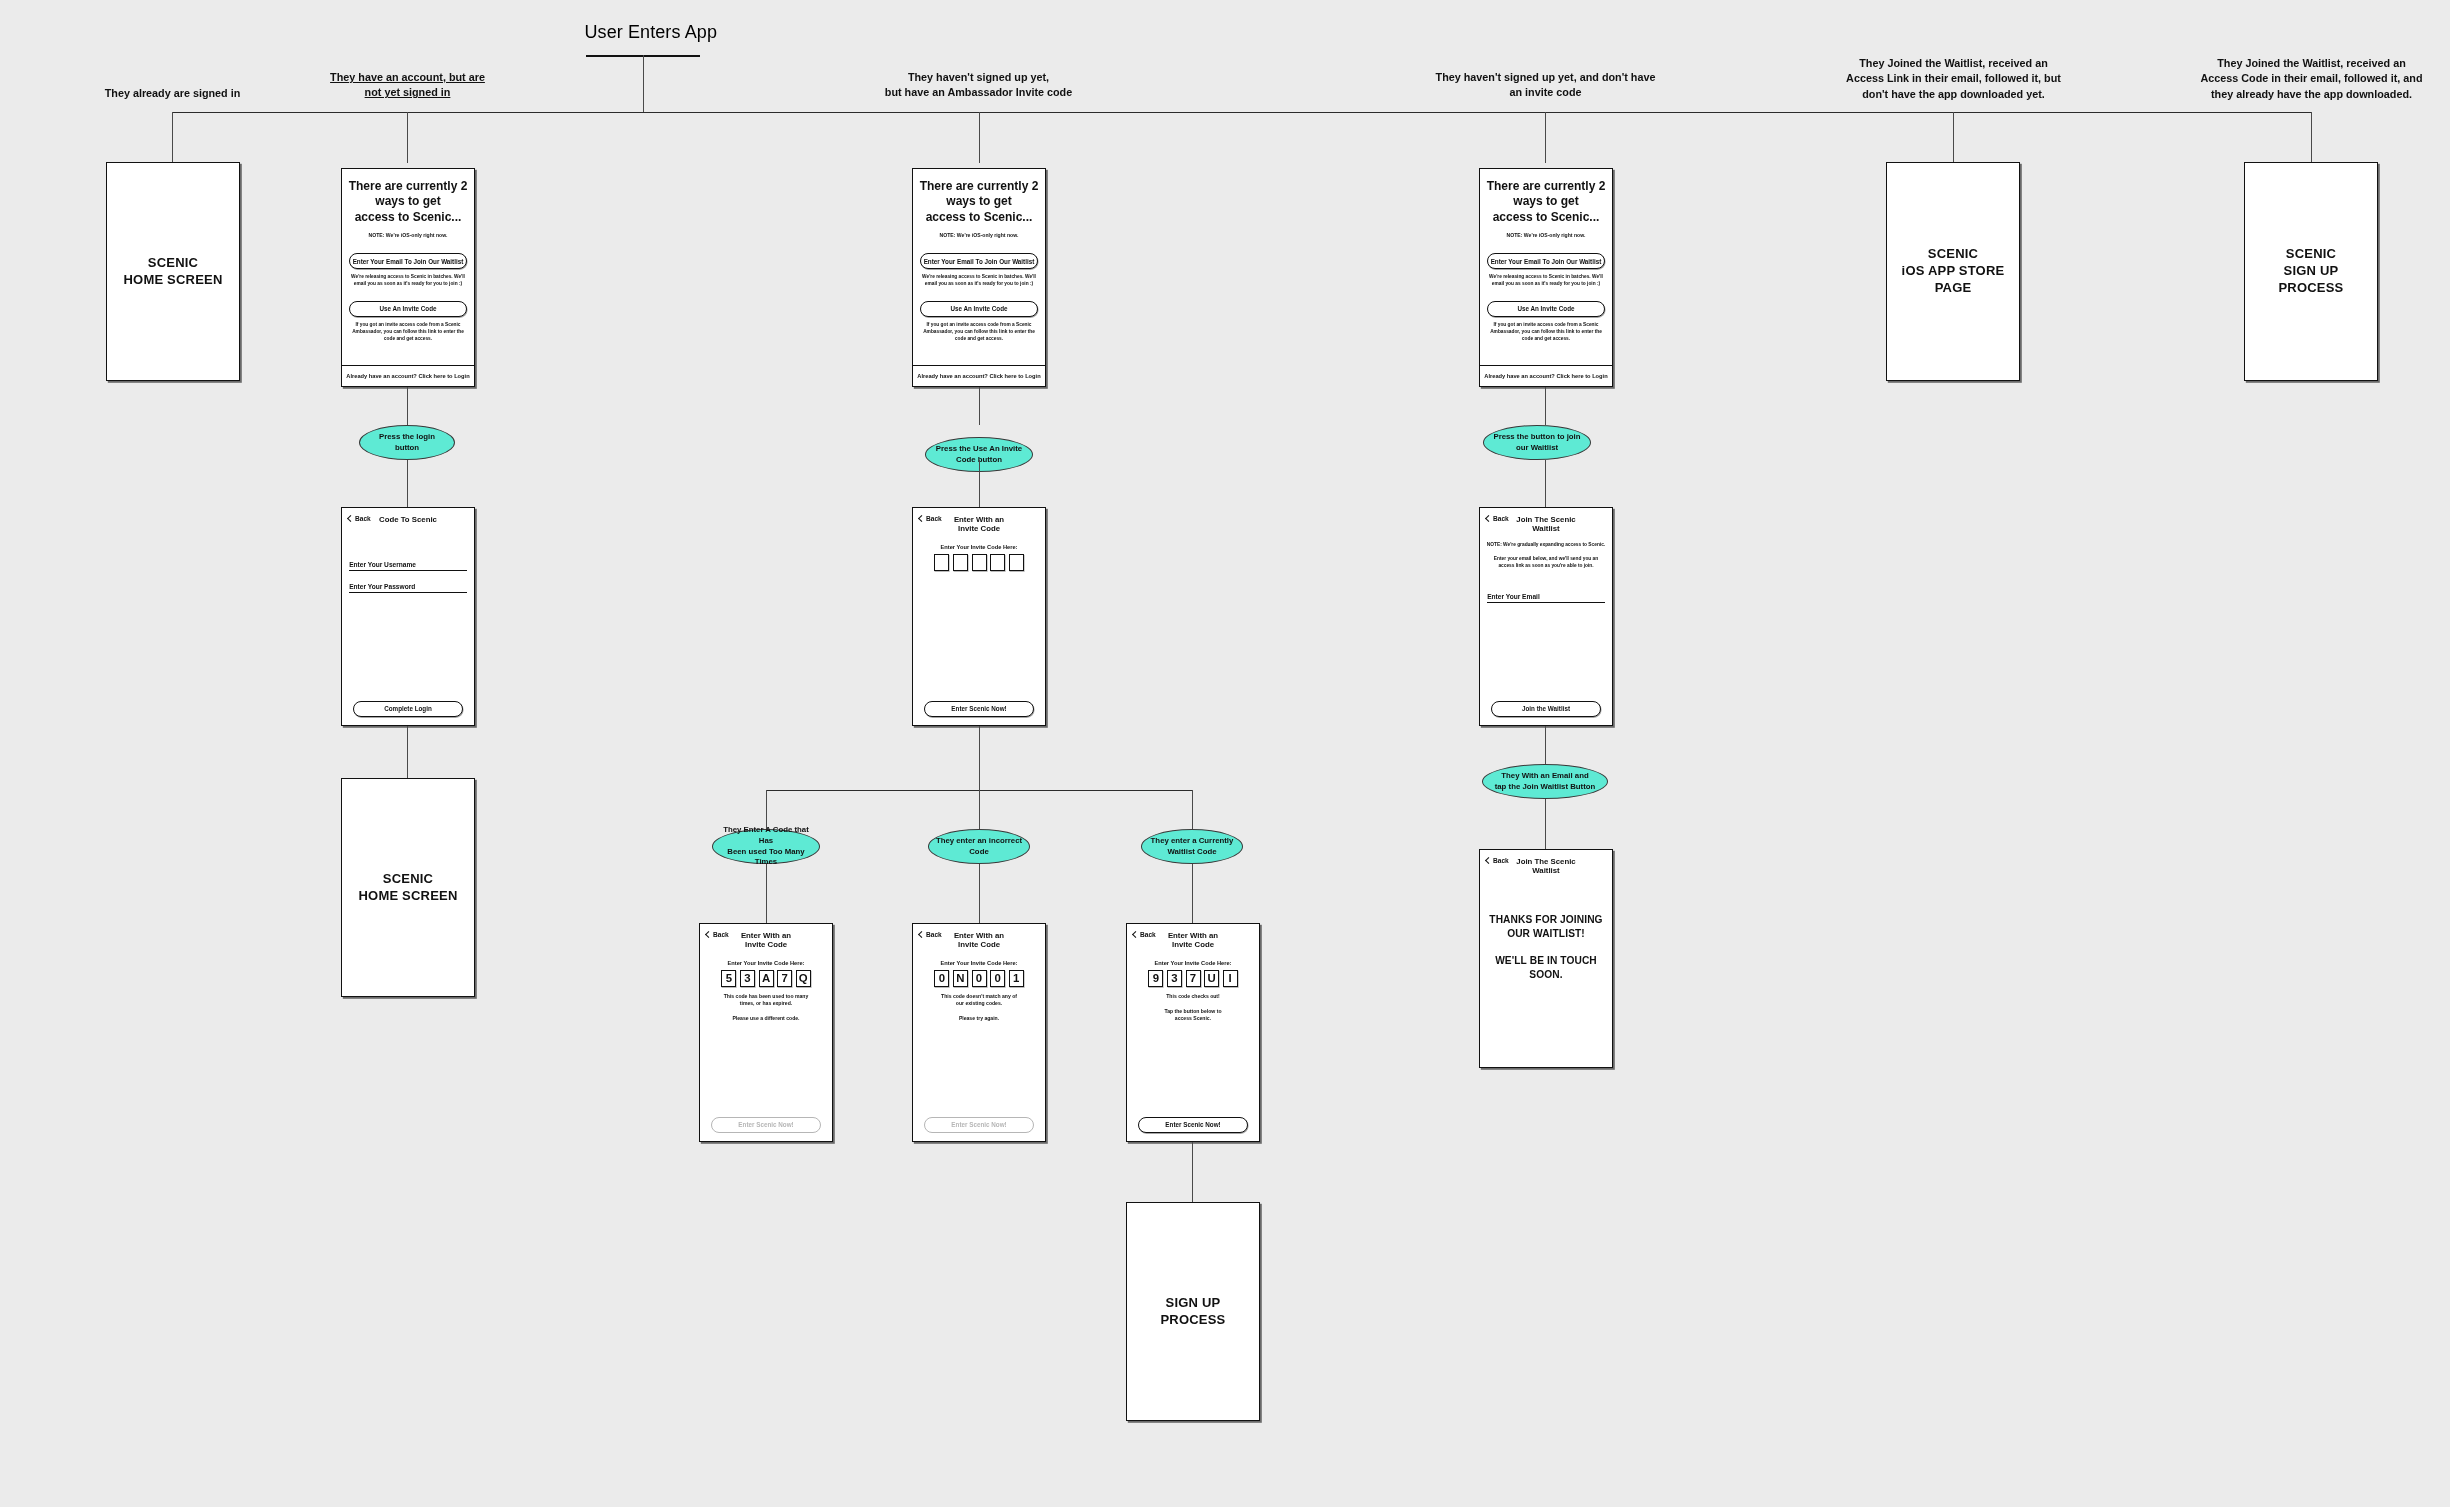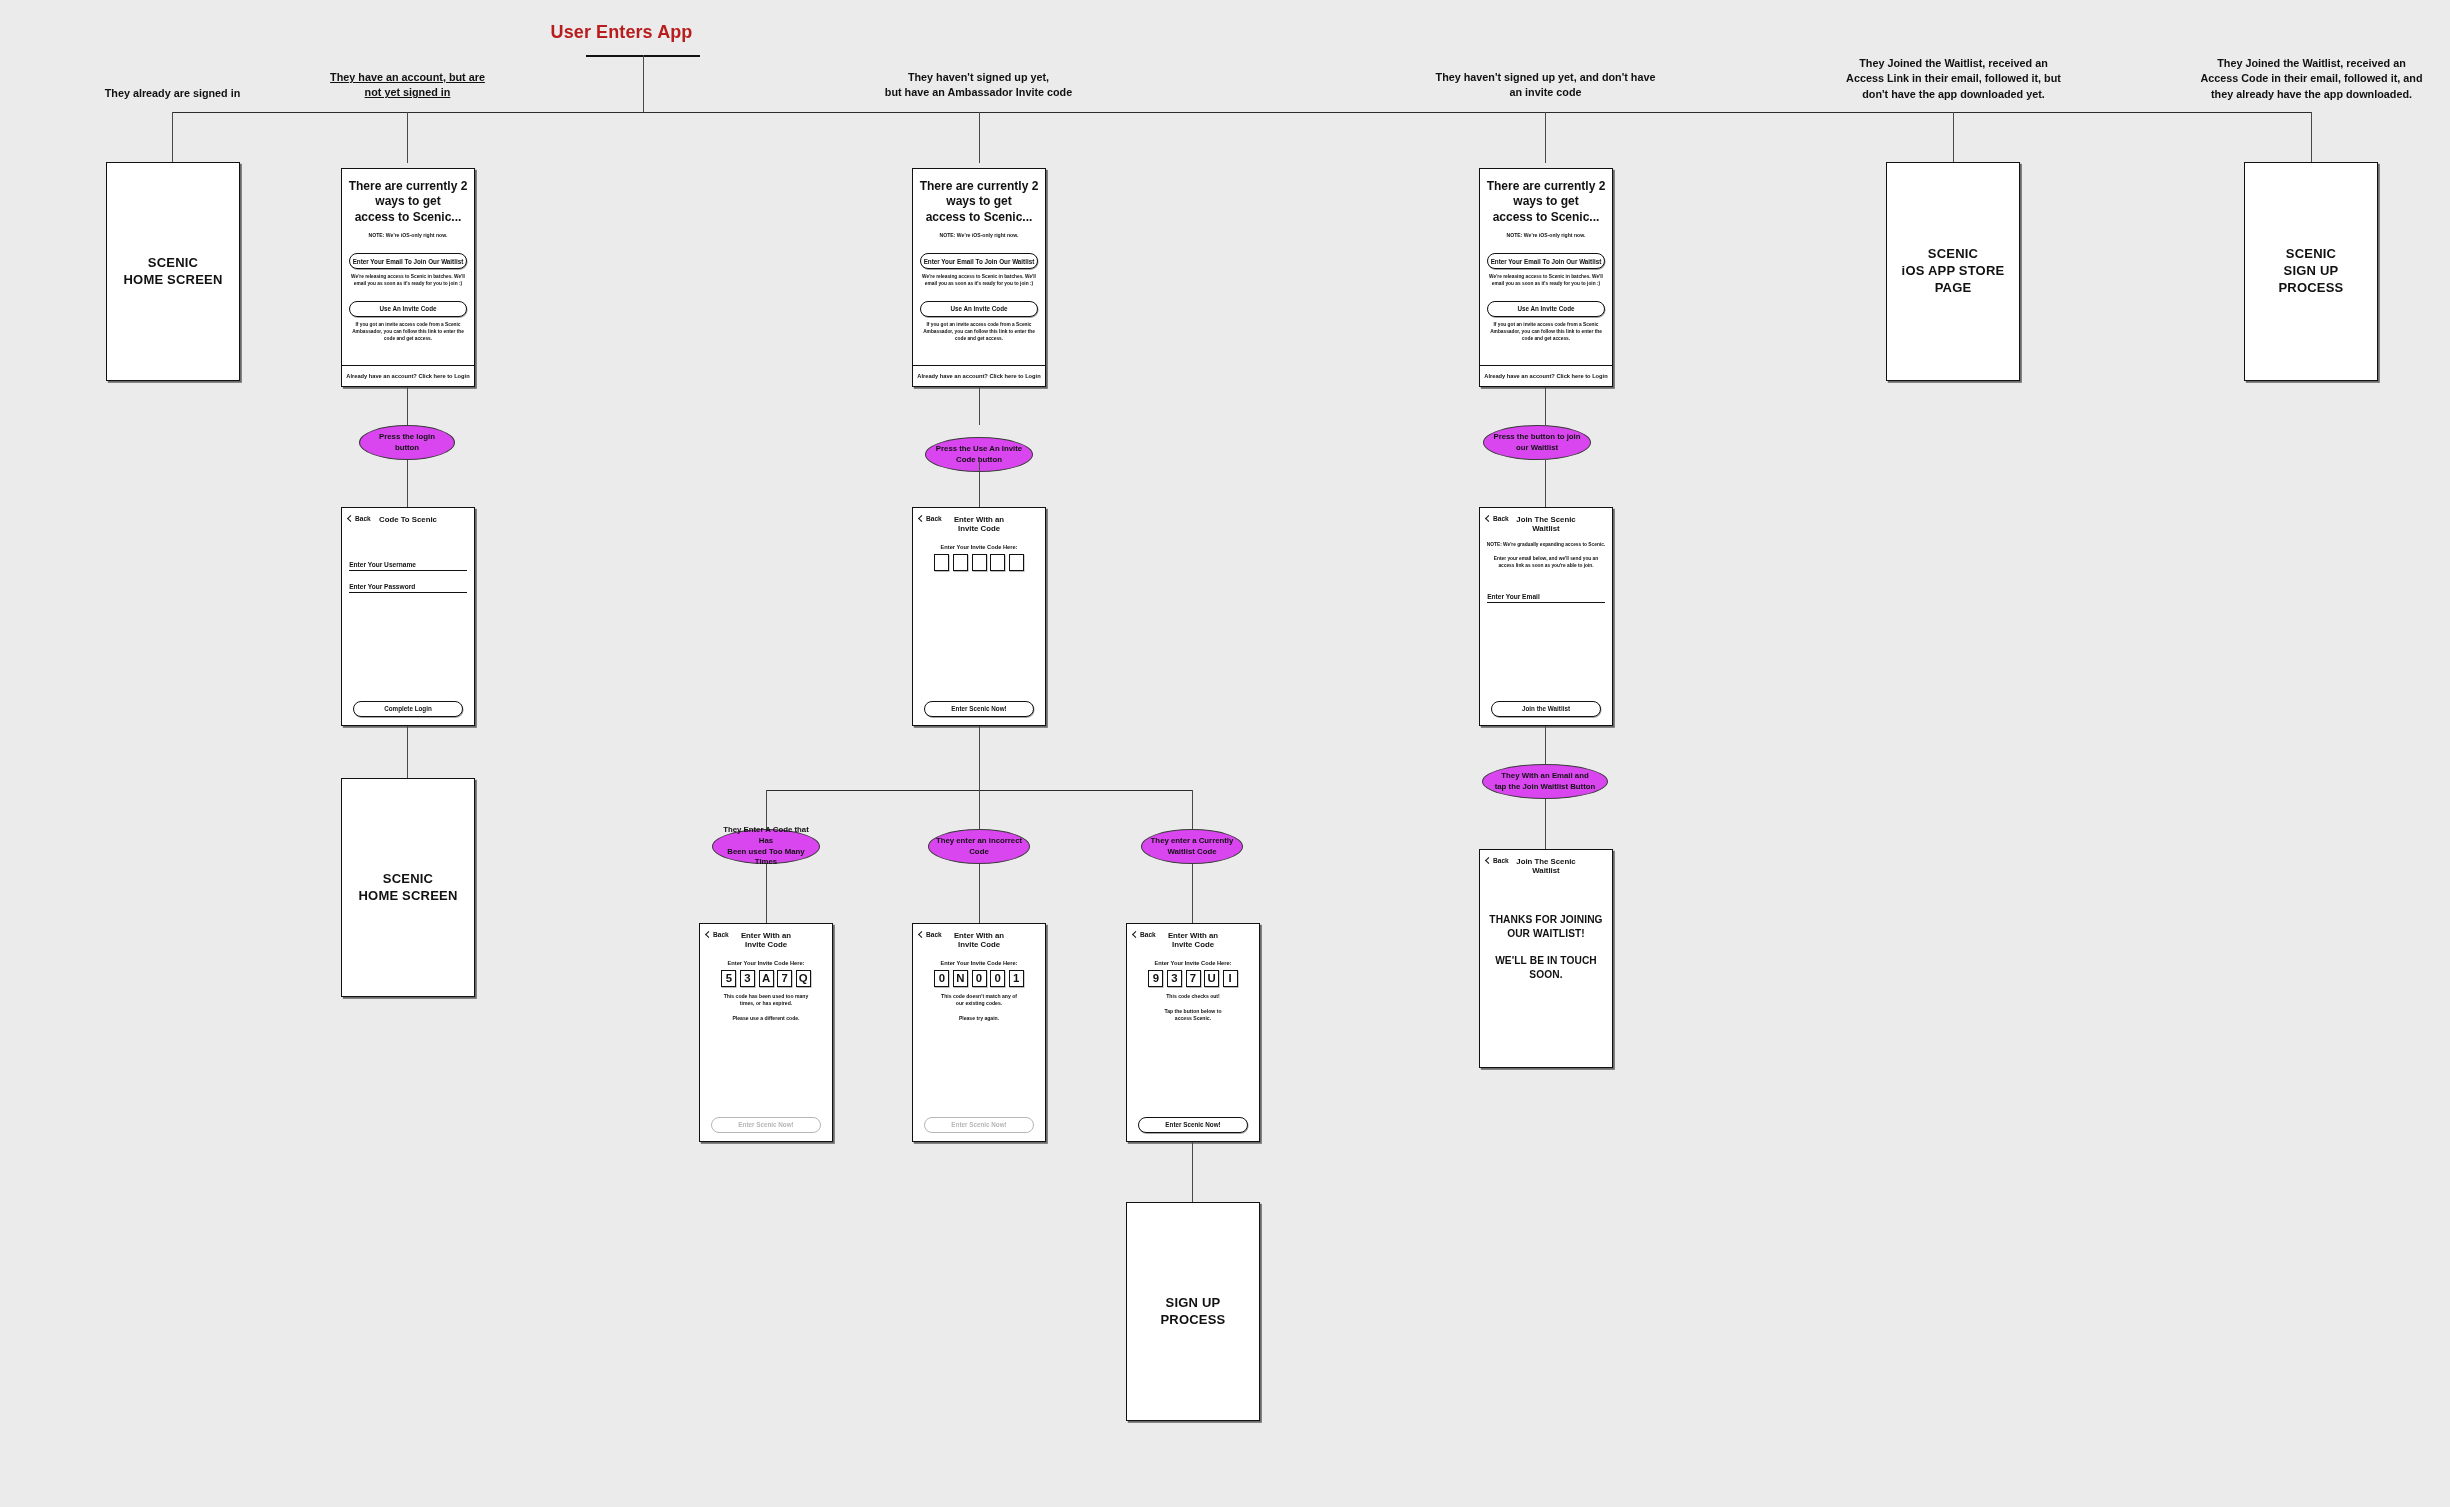--- a/index.html
+++ b/index.html
@@ -27,46 +27,46 @@
   }
   .hline {
     position: absolute;
     height: 1.2px;
     background: #2b2b2b;
   }
   
   .root-title {
     position: absolute;
     font-size: 18px;
-    font-weight: bold;
-    color: #b91c1c;
+    font-weight: normal;
+    color: #000000;
     letter-spacing: 0.1px;
     white-space: nowrap;
-    text-align: center;
+    text-align: right;
   }
   .root-underline {
     position: absolute;
     height: 1.8px;
     background: #111;
   }
   
   .branch-caption {
     position: absolute;
     font-size: 10.8px;
     font-weight: bold;
     color: #111;
     text-align: center;
     line-height: 1.42;
   }
   
   .oval {
     position: absolute;
     border: 1.2px solid #3a3a3a;
     border-radius: 50%;
-    background: #d946ef;
+    background: #5eead4;
     display: flex;
     align-items: center;
     justify-content: center;
     text-align: center;
     font-size: 7.8px;
     font-weight: bold;
     color: #111;
     line-height: 1.35;
     box-sizing: border-box;
     padding: 0 6px;

